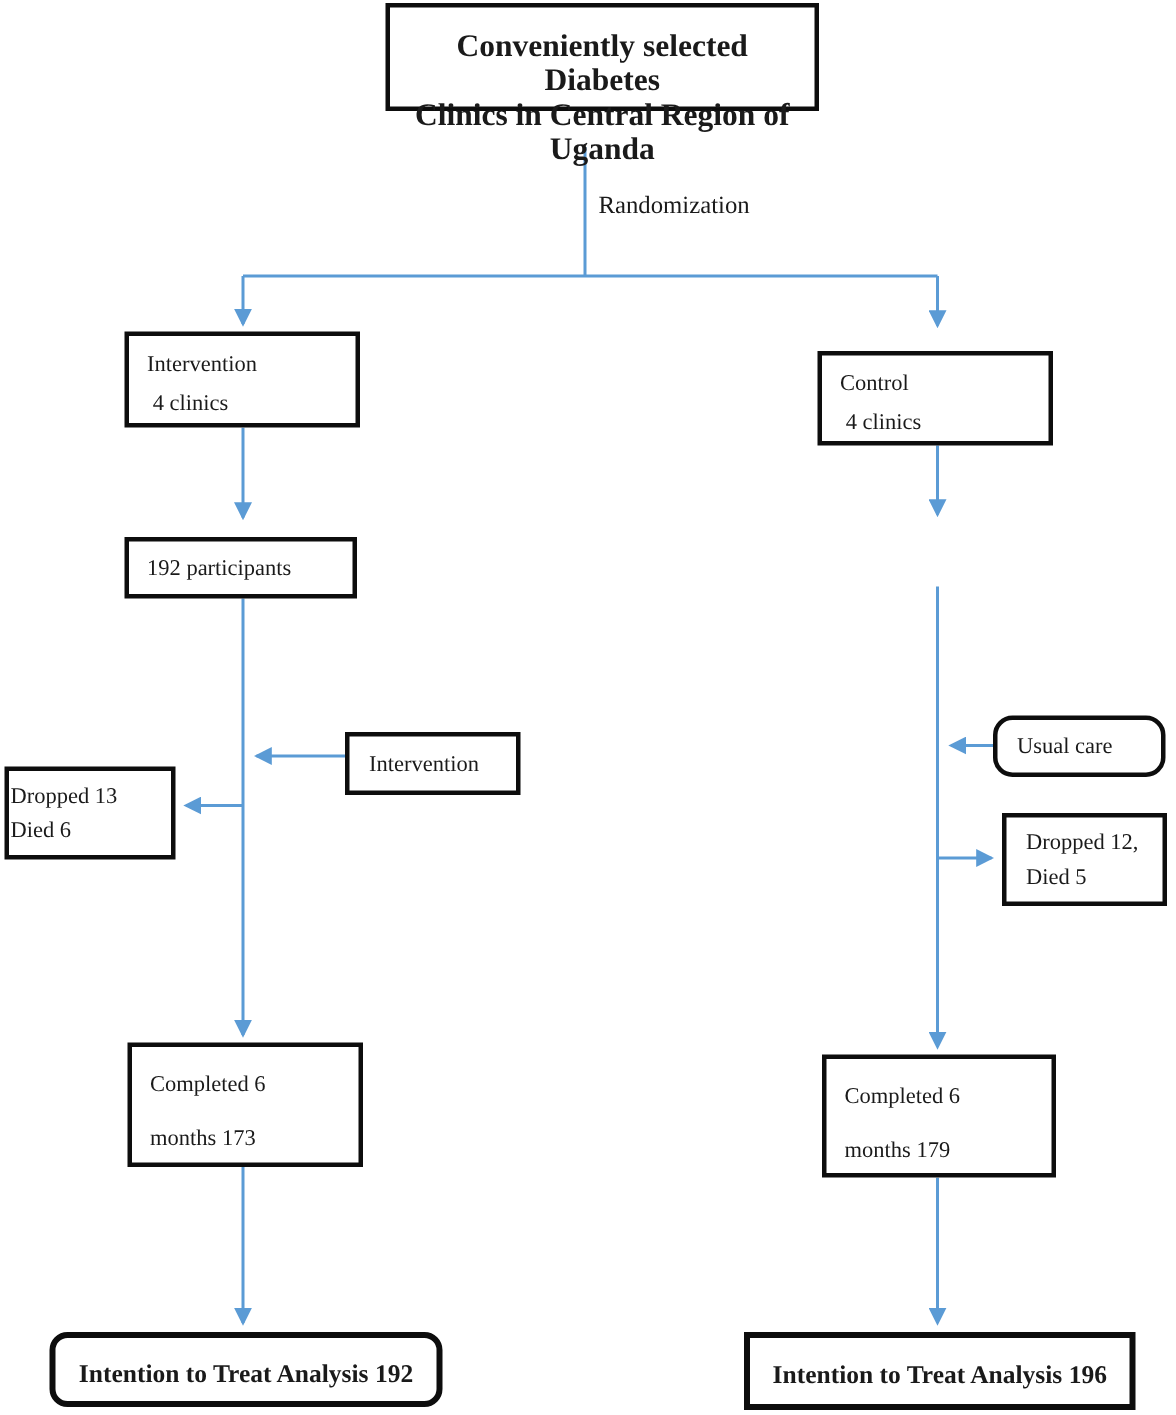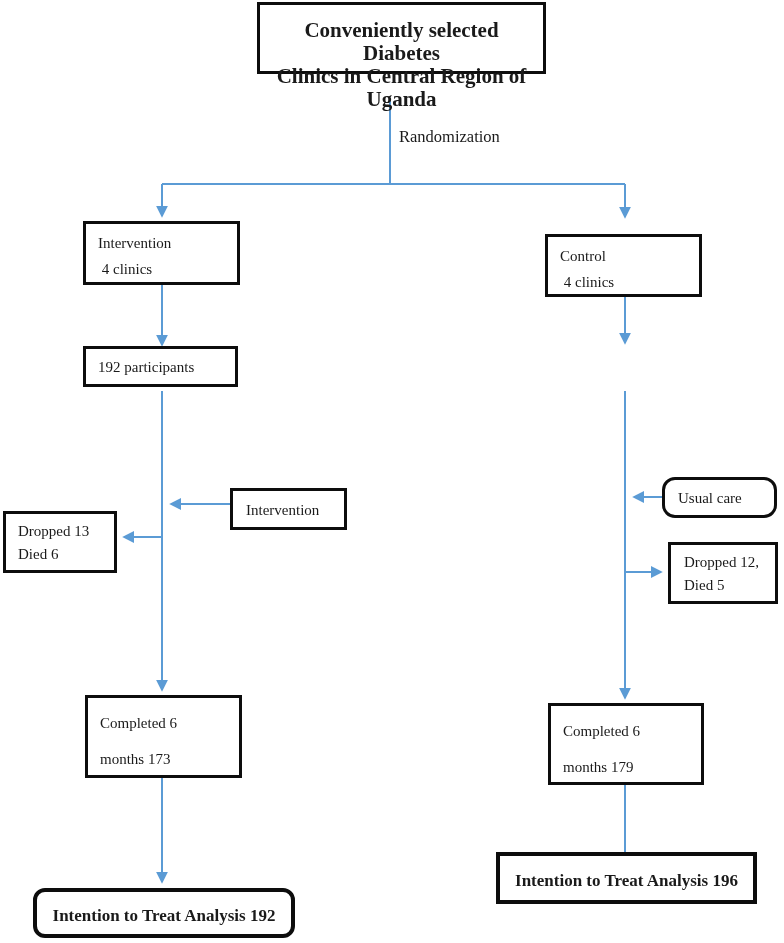--- a/index.html
+++ b/index.html
@@ -23,30 +23,30 @@
     padding:6px 4px 0 12px;
   }
   .label { position:absolute; font-size:16.5px; white-space:nowrap; }
   .bold { font-weight:bold; }
   .center { text-align:center; padding-left:4px; padding-right:4px; }
 
   #top-box        { left:257px; top:2px;   width:289px; height:72px; font-size:21px; line-height:23px; padding-top:14px; }
   #randomization  { left:399px; top:127px; }
   #iv-clinics     { left:83px;  top:221px; width:157px; height:64px; }
   #ctl-clinics    { left:545px; top:222px; width:157px; height:63px;margin-top:12px; }
-  #iv-part        { left:83px;  top:346px; width:155px; height:41px; padding-top:5px; }
+  #iv-part        { left:83px;  top:358px; width:155px; height:41px; padding-top:5px; }
   #ctl-part       { left:548px; top:348px; width:158px; height:43px; padding-top:6px; }
   #iv-tag         { left:230px; top:488px; width:117px; height:42px; padding-top:6px; padding-left:13px; }
-  #iv-drop        { left:3px;   top:511px; width:114px; height:62px; line-height:23px; padding-top:6px; padding-left:12px; }
+  #iv-drop        { left:3px;   top:511px; width:114px; height:62px; line-height:23px; padding-top:6px; padding-left:1px; }
   #ctl-tag        { left:662px; top:477px; width:115px; height:41px; padding-top:5px; padding-left:13px;border-radius:13px; }
   #ctl-drop       { left:668px; top:542px; width:110px; height:62px; line-height:23px; padding-top:6px; padding-left:13px; }
   #iv-comp        { left:85px;  top:695px; width:157px; height:83px; line-height:36px; padding-top:7px; }
   #ctl-comp       { left:548px; top:703px; width:156px; height:82px; line-height:36px; padding-top:7px; }
   #iv-itt         { left:33px;  top:888px; width:262px; height:50px; border-width:4px; font-size:17px; padding-top:11px;border-radius:12px; }
-  #ctl-itt        { left:496px; top:852px; width:261px; height:52px; border-width:4px; font-size:17px; padding-top:12px; }
+  #ctl-itt        { left:496px; top:888px; width:261px; height:52px; border-width:4px; font-size:17px; padding-top:12px; }
 </style>
 </head>
 <body>
 
 <div id="stage">
 
   <svg id="connectors" viewBox="0 0 784 943" xmlns="http://www.w3.org/2000/svg">
     <defs>
       <marker id="arrowhead" viewBox="0 0 10 10" refX="8.5" refY="5" markerWidth="6" markerHeight="6" orient="auto-start-reverse">
         <path d="M0,0 L10,5 L0,10 z"></path>

